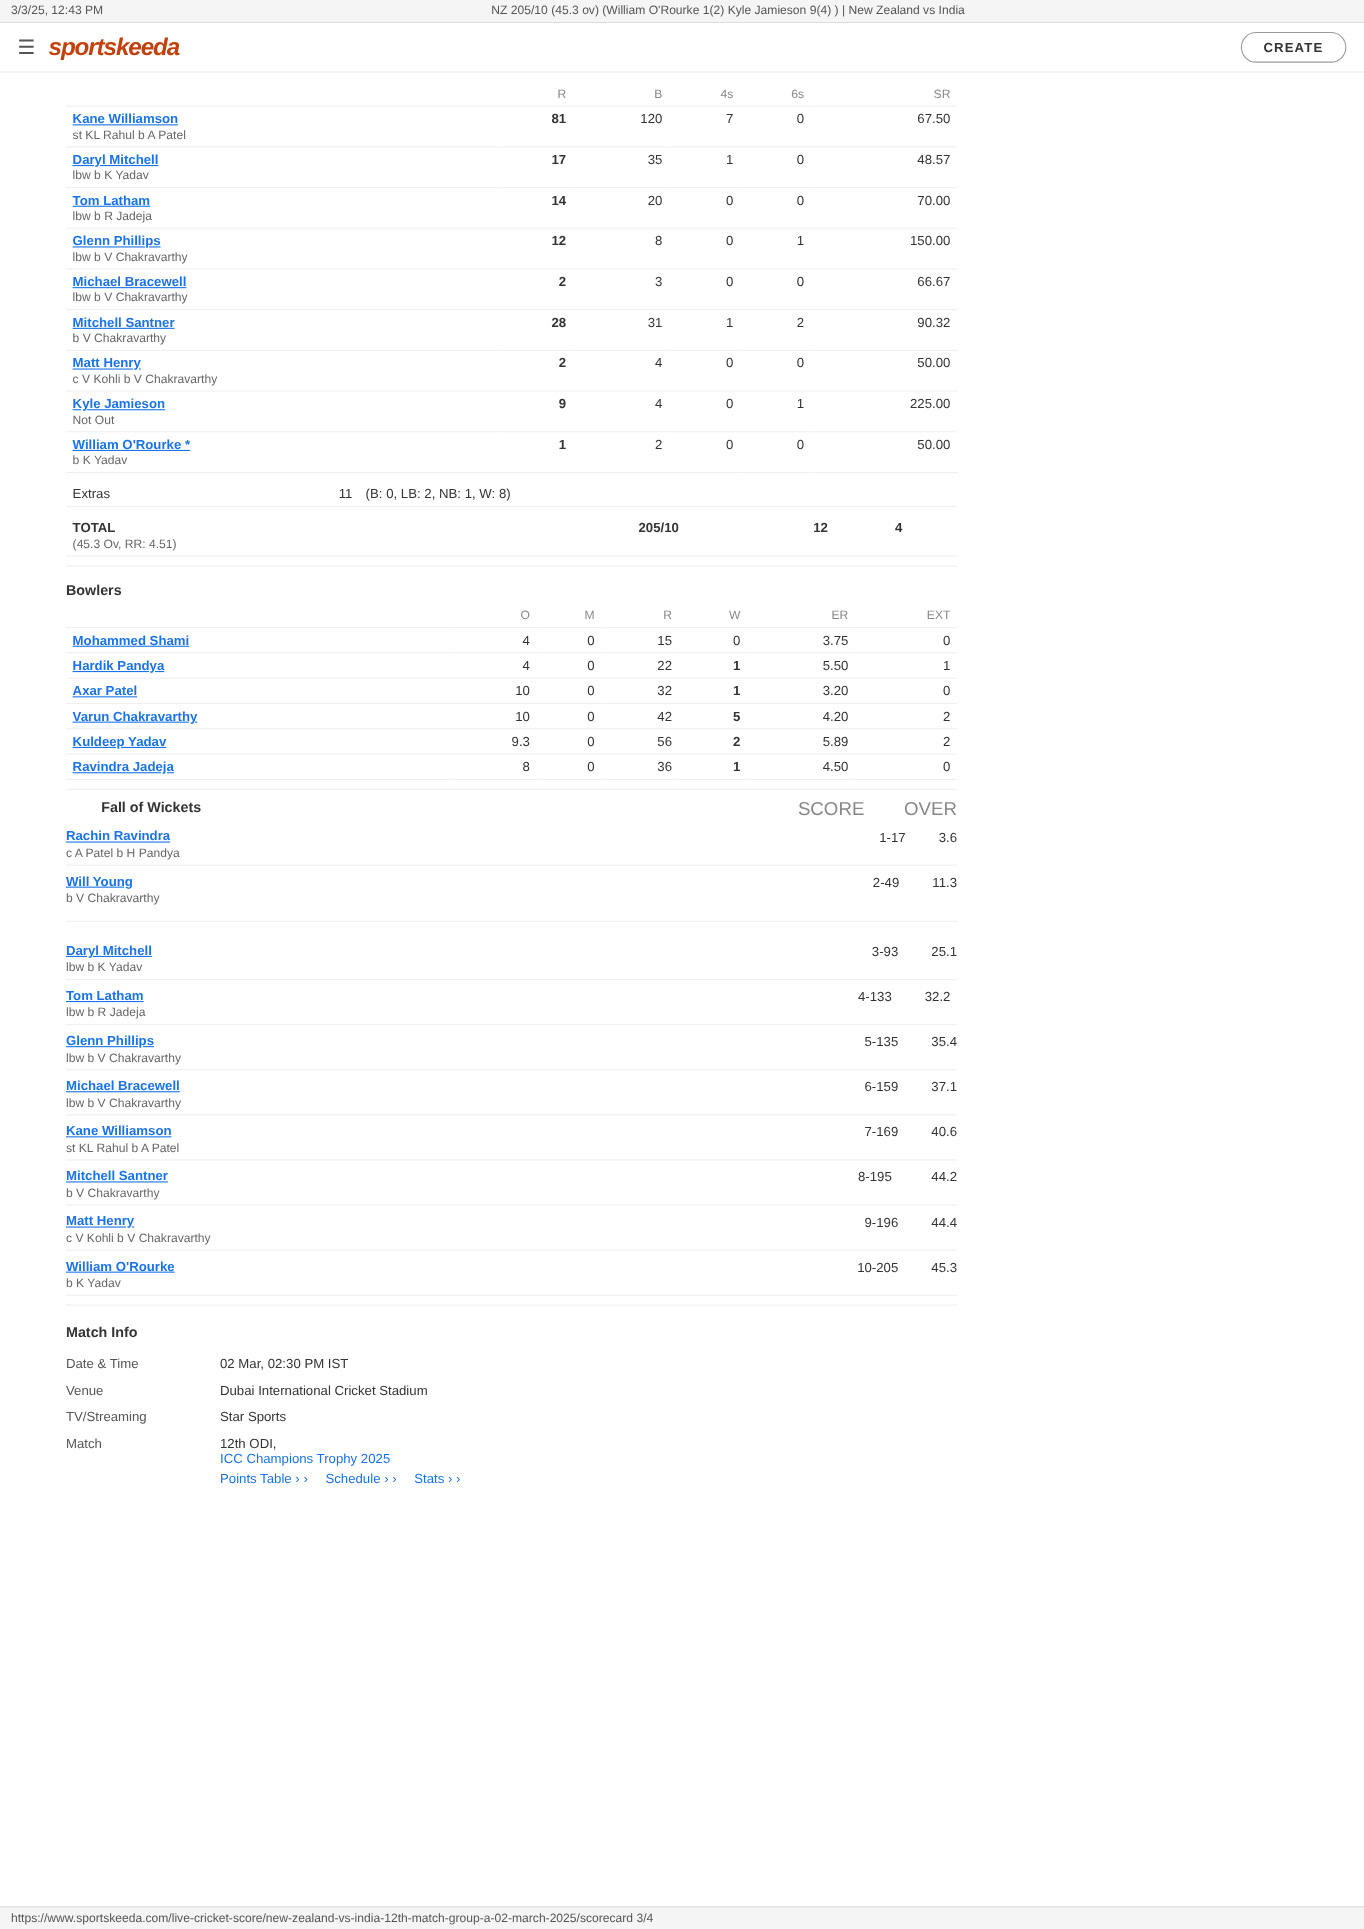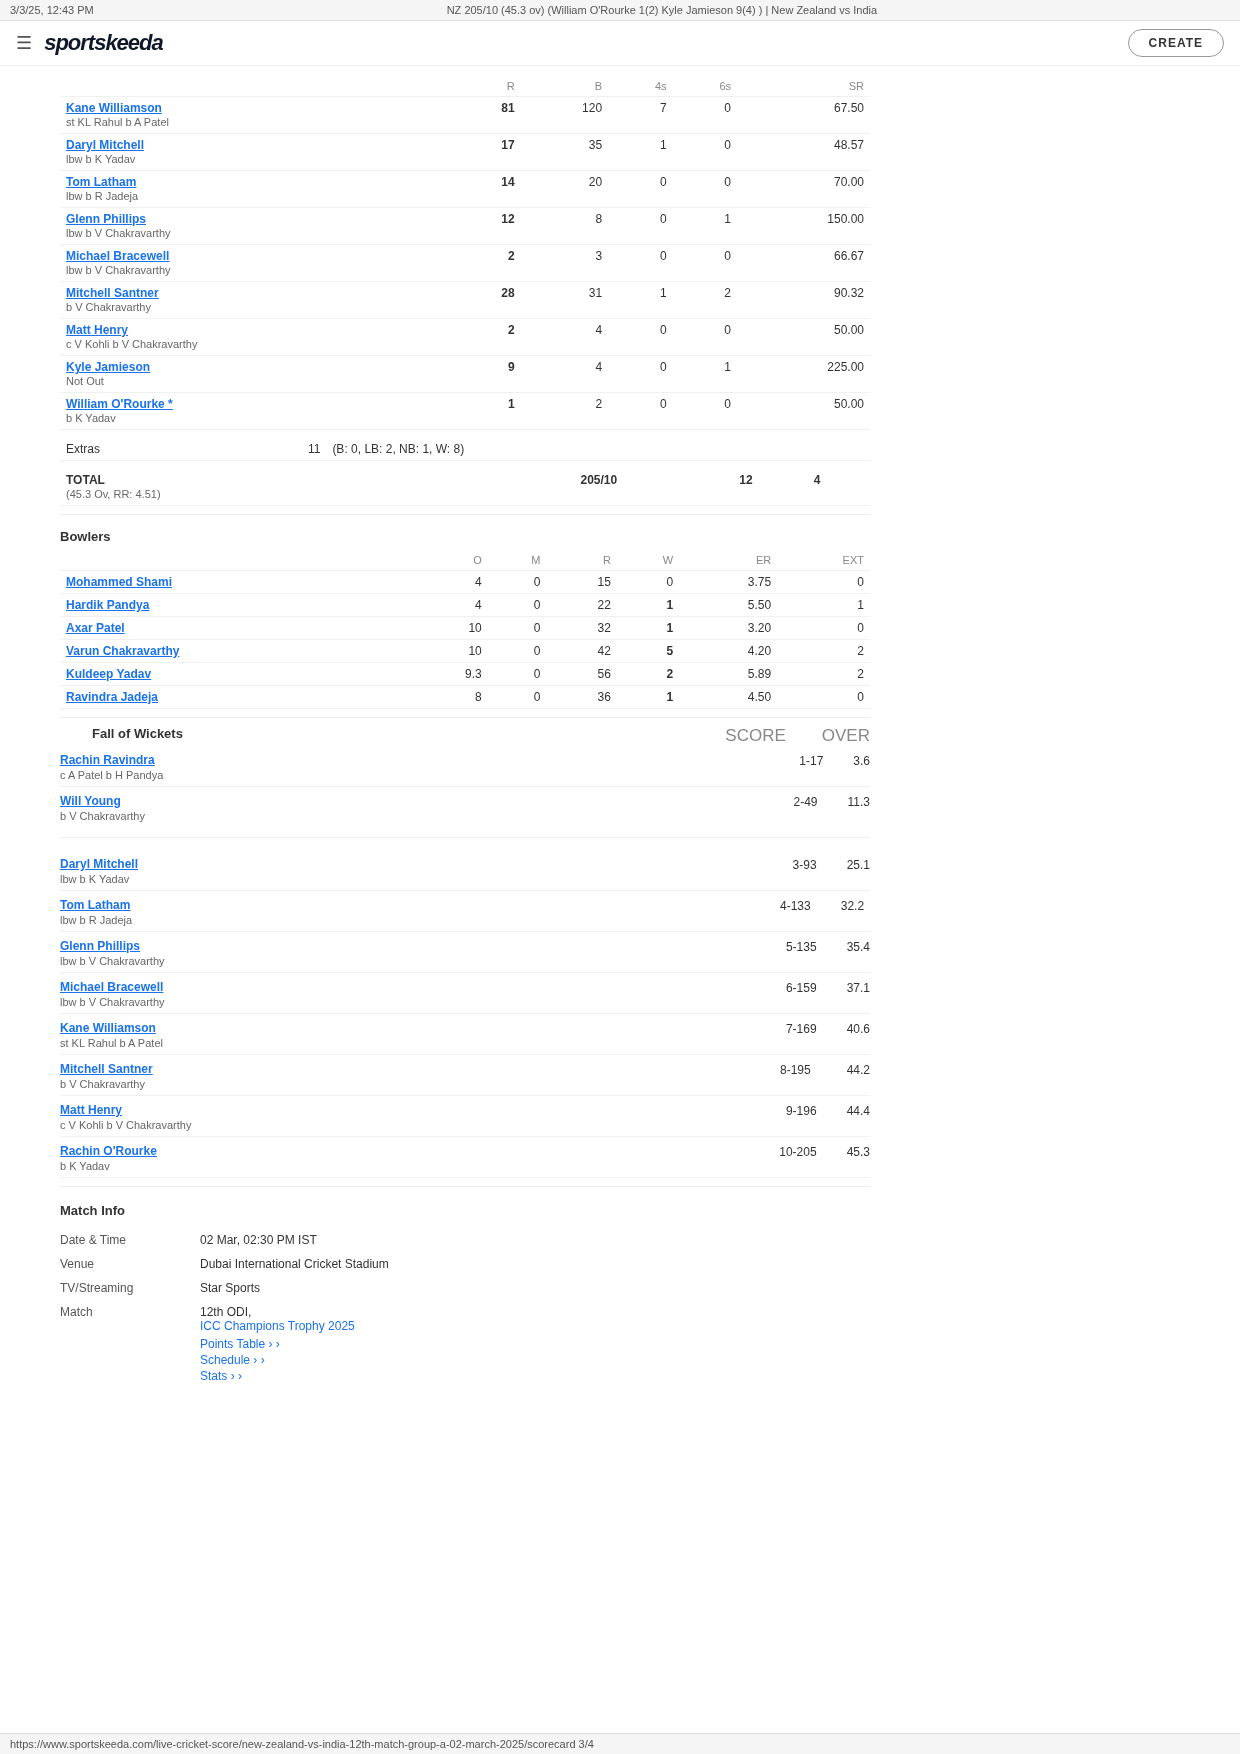--- a/index.html
+++ b/index.html
@@ -8,21 +8,21 @@
     .top-bar {
       background: #fff;
       border-bottom: 1px solid #eee;
       padding: 8px 16px;
       display: flex;
       align-items: center;
       justify-content: space-between;
     }
     .top-bar-left { display: flex; align-items: center; gap: 12px; }
     .hamburger { font-size: 18px; cursor: pointer; color: #555; }
-    .logo { color: #0f172a; font-size: 22px; font-weight: 900; font-style: italic; letter-spacing: -1px; }
+    .logo { color: #c2410c; font-size: 22px; font-weight: 900; font-style: italic; letter-spacing: -1px; }
     .create-btn {
       border: 1px solid #999;
       border-radius: 20px;
       padding: 6px 20px;
       font-size: 12px;
       font-weight: bold;
       background: #fff;
       color: #333;
       cursor: pointer;
       letter-spacing: 1px;
@@ -94,21 +94,21 @@
     .fow-right { display: flex; gap: 36px; font-size: 17px; color: #888; font-weight: normal; }
     .fow-scores { display: flex; gap: 30px; font-size: 12px; color: #333; min-width: 100px; justify-content: flex-end; }
 
     .match-info { margin-top: 16px; }
     .match-info-title { font-weight: bold; font-size: 13px; margin-bottom: 10px; }
     .match-info-table { width: 100%; border-collapse: collapse; }
     .match-info-table td { padding: 5px 0; font-size: 12px; vertical-align: top; }
     .match-info-table td:first-child { color: #555; width: 140px; }
     .match-info-table td:last-child { color: #333; }
     .match-info-link { color: #1a73e8; text-decoration: none; }
-    .match-info-links { display: flex; gap: 2px; margin-top: 4px; flex-direction: column; }
+    .match-info-links { display: flex; gap: 16px; margin-top: 4px; }
     .match-info-links a { color: #1a73e8; font-size: 12px; text-decoration: none; }
     .match-info-links a::after { content: " ›"; }
 
     hr.divider { border: none; border-top: 1px solid #eee; margin: 8px 0; }
   </style>
 </head>
 <body>
 
 <div class="browser-bar">
   <span>3/3/25, 12:43 PM</span>
@@ -447,21 +447,21 @@
       <a href="#" class="player-name">Matt Henry</a><br>
       <span class="dismissal">c V Kohli b V Chakravarthy</span>
     </div>
     <div class="fow-scores" style="display:flex;gap:30px;font-size:12px;min-width:90px;justify-content:flex-end;padding-top:2px;">
       <span>9-196</span>
       <span>44.4</span>
     </div>
   </div>
         <div style="margin-bottom: 6px; display: flex; justify-content: space-between; border-bottom: 1px solid rgb(240, 240, 240); padding-bottom: 4px;">
     <div>
-      <a href="#" class="player-name">Rachin O'Rourke</a><br>
+      <a href="#" class="player-name">William O'Rourke</a><br>
       <span class="dismissal">b K Yadav</span>
     </div>
     <div class="fow-scores" style="display:flex;gap:30px;font-size:12px;min-width:90px;justify-content:flex-end;padding-top:2px;">
       <span>10-205</span>
       <span>45.3</span>
     </div>
   </div>
       </div>
   </div>
 

